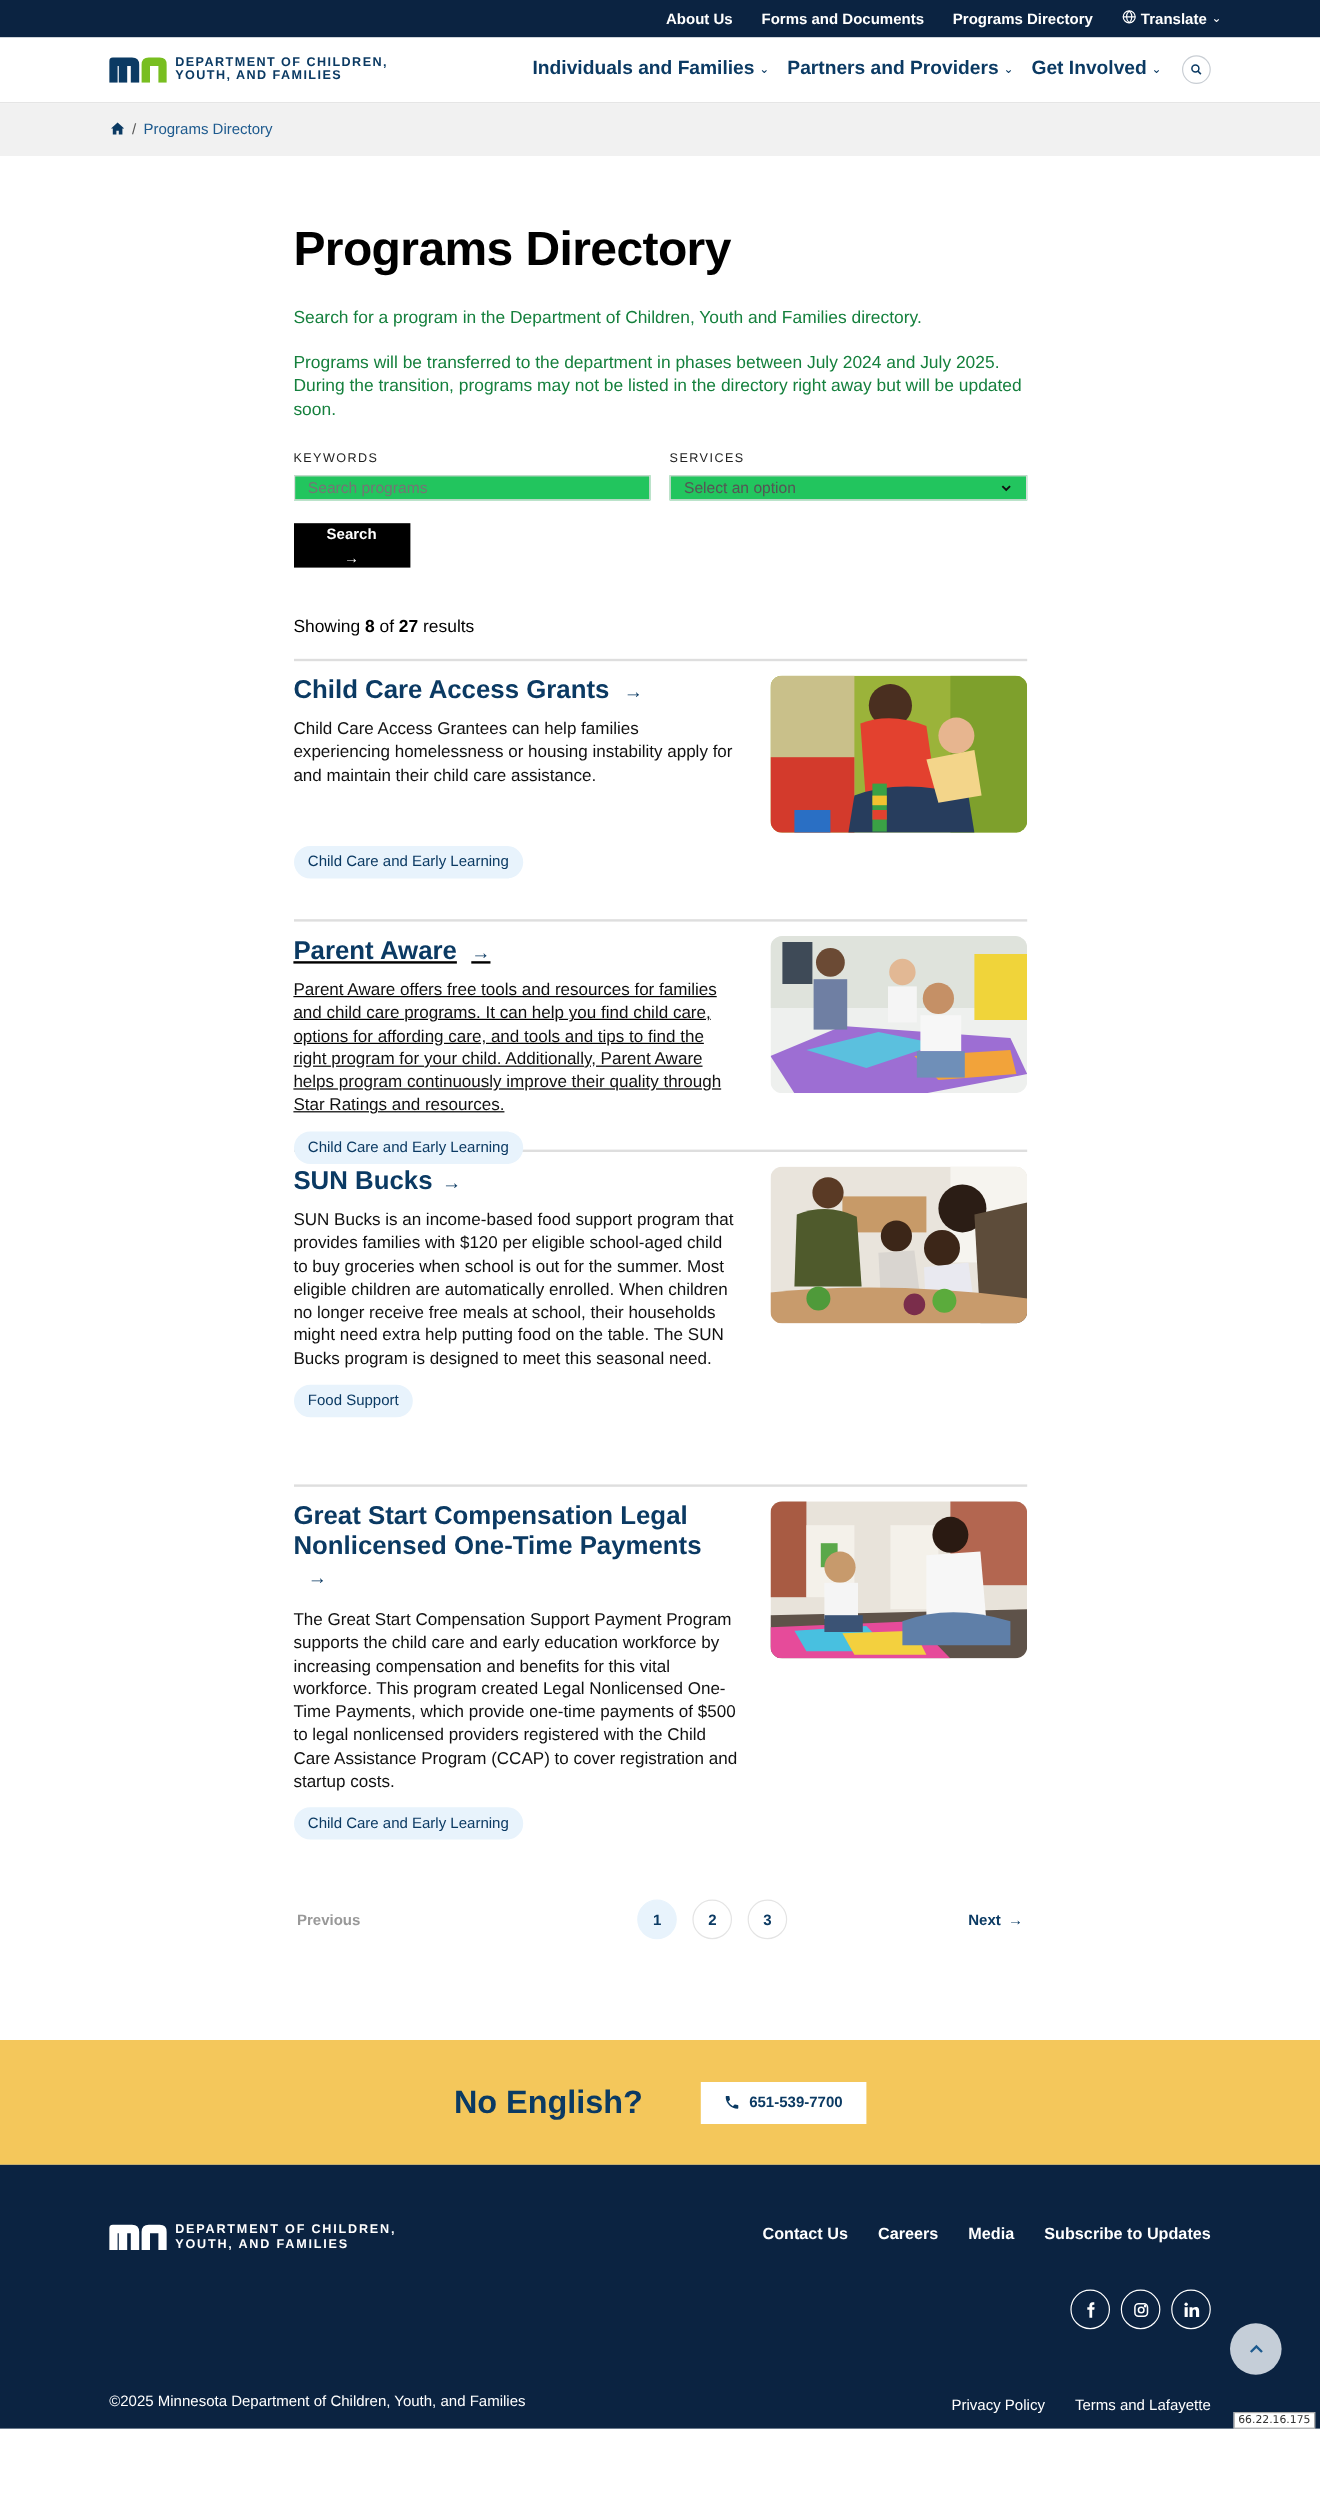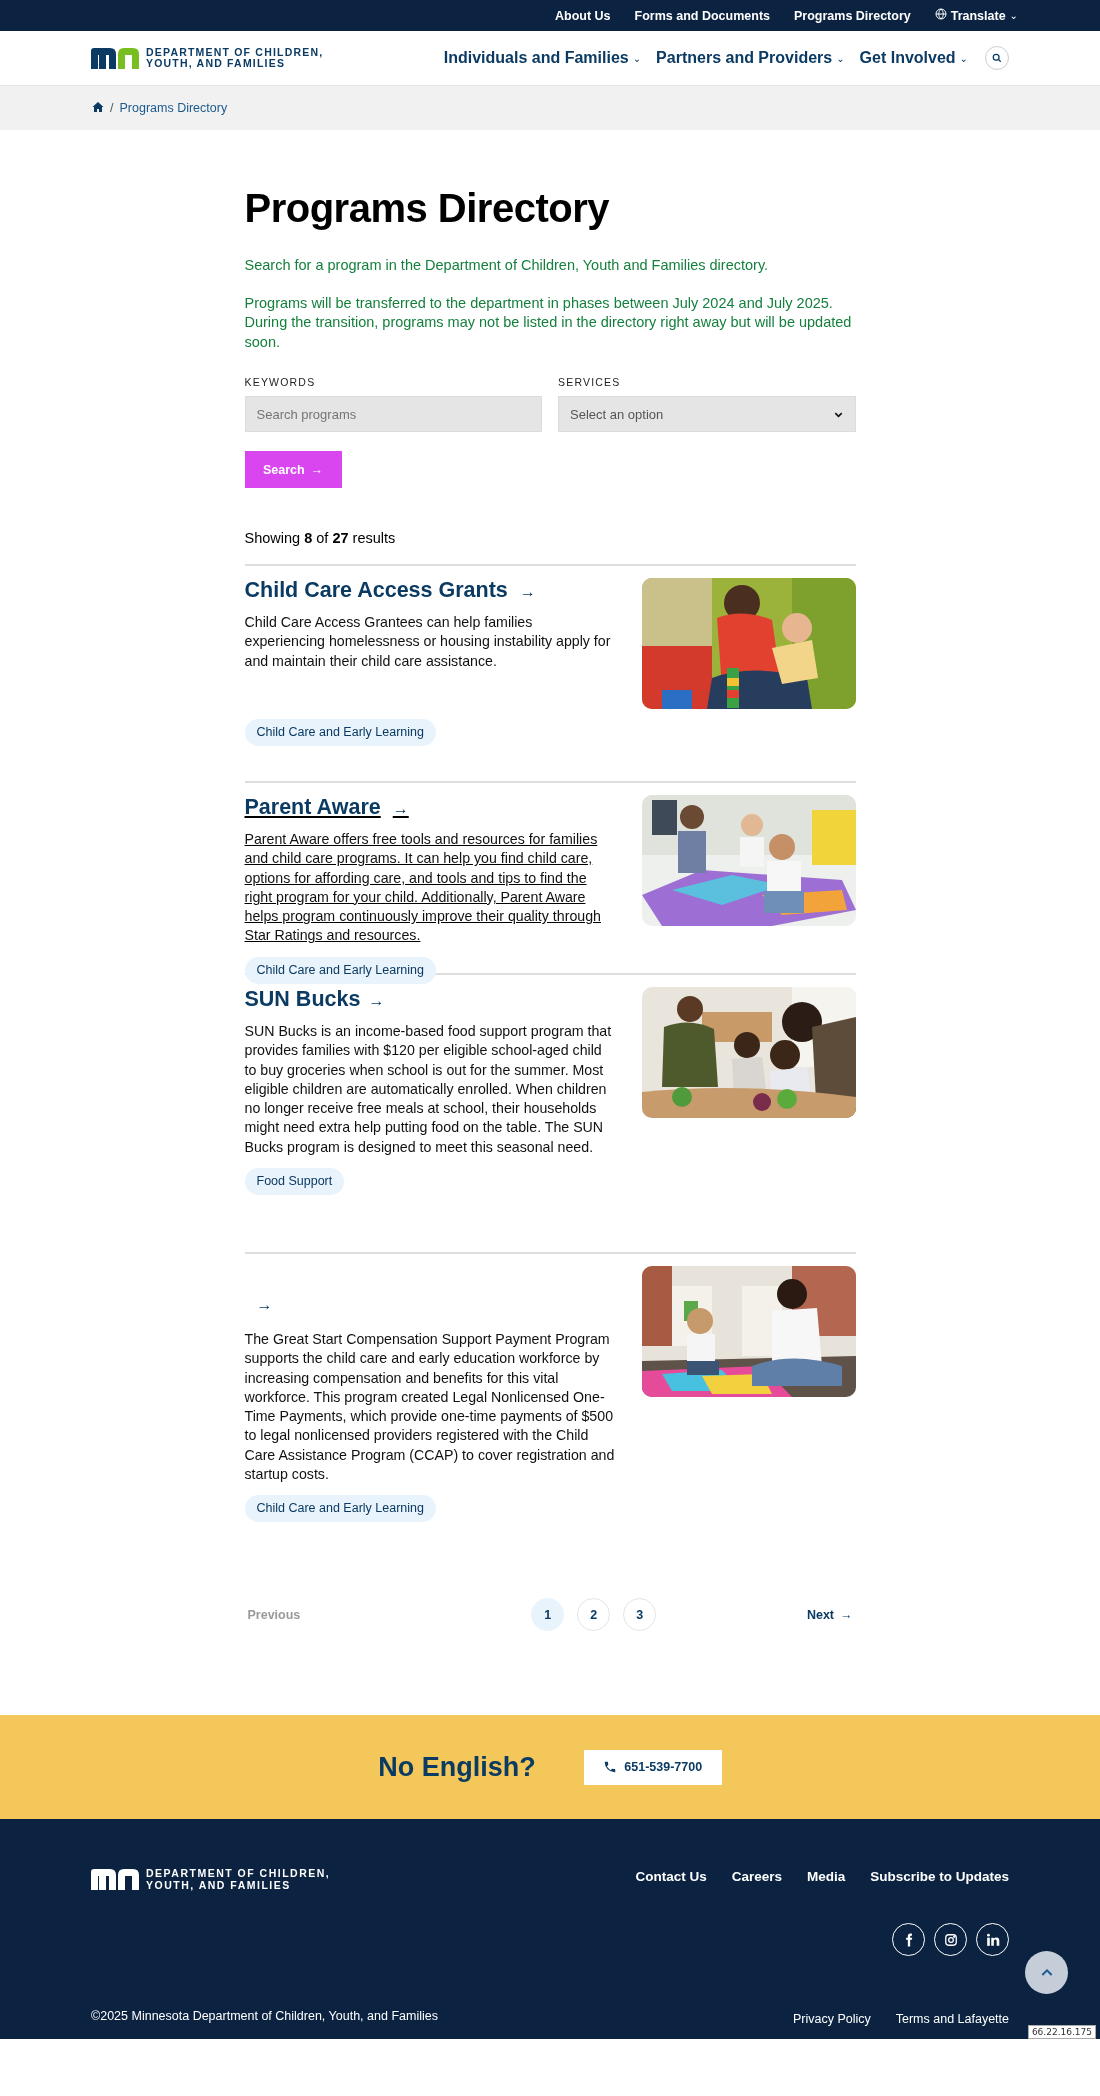--- a/index.html
+++ b/index.html
@@ -26,22 +26,22 @@
   .breadcrumb .sep { color: #555; }
   .breadcrumb a { color: #1d5a8e; text-decoration: none; }
 
   
   .content { width: 611px; margin: 0 auto; padding-top: 56px; }
   h1 { font-size: 40px; font-weight: bold; letter-spacing: -0.5px; line-height: 1.1; margin-bottom: 26px; }
   .intro p { font-size: 14.5px; line-height: 19.5px; color: #15803d; margin-bottom: 18px; }
   .filters { display: flex; gap: 16px; margin-top: 24px; }
   .field { flex: 1; }
   .field label { display: block; font-size: 10.5px; letter-spacing: 1.2px; color: #222; margin-bottom: 8px; }
-  .field input, .field .select { width: 100%; height: 36px; border: 1px solid #dcdcdc; font-family: inherit; font-size: 13px; padding: 0 11px; color: #555; background: #e5e5e5; display: flex; align-items: center; justify-content: space-between; }
-  .search-btn { margin-top: 19px; background: #d946ef; color: #fff; border: none; height: 37px; width: 97px; font-weight: bold; font-size: 12.5px; font-family: inherit; display: flex; align-items: center; justify-content: center; gap: 6px; }
+  .field input, .field .select { width: 100%; height: 21px; border: 1px solid #dcdcdc; font-family: inherit; font-size: 13px; padding: 0 11px; color: #555; background: #22c55e; display: flex; align-items: center; justify-content: space-between; }
+  .search-btn { margin-top: 19px; background: #000000; color: #fff; border: none; height: 37px; width: 97px; font-weight: bold; font-size: 12.5px; font-family: inherit; display: flex; align-items: center; justify-content: center; gap: 6px; flex-direction: column; }
   .results-count { font-size: 14.5px; margin-top: 42px; margin-bottom: 18px; }
   .results-count b { font-weight: bold; }
 
   .program { border-top: 2px solid #dedede; padding-top: 12px; display: flex; justify-content: space-between; }
   .program .text { width: 370px; }
   .program h2 { font-size: 21.5px; font-weight: bold; color: #0b3a63; line-height: 25px; }
   .program h2 .arrow { font-size: 16px; font-weight: normal; margin-left: 12px; color: #0b3a63; }
   .program p { font-size: 14.2px; line-height: 19.3px; color: #111; margin-top: 9px; }
   .tag { display: inline-block; background: #e8f3fc; color: #0b3a63; font-size: 12.5px; padding: 0 12px; height: 27px; line-height: 27px; border-radius: 14px; }
   .thumb { width: 214px; height: 131px; border-radius: 10px; overflow: hidden; flex-shrink: 0; }
@@ -254,21 +254,21 @@
         <circle cx="40" cy="110" r="10" fill="#4f9a3a"></circle>
         <circle cx="120" cy="115" r="9" fill="#7a2d4b"></circle>
         <circle cx="145" cy="112" r="10" fill="#5bab3c"></circle>
       </svg>
     </div>
   </article>
 
   <article class="program" style="height:306px;">
     <div class="text">
       <h2>
-        <br><span class="arrow">→</span>
+        <span>Great Start Compensation Legal Nonlicensed One-Time Payments</span><br><span class="arrow">→</span>
       </h2>
       <p style="margin-top:13px;">The Great Start Compensation Support Payment Program supports the child care and early education workforce by increasing compensation and benefits for this vital workforce. This program created Legal Nonlicensed One-Time Payments, which provide one-time payments of $500 to legal nonlicensed providers registered with the Child Care Assistance Program (CCAP) to cover registration and startup costs.</p>
       <div style="margin-top:11px;"><span class="tag">Child Care and Early Learning</span></div>
     </div>
     <div class="thumb" title="Teacher giving a high five to a toddler">
       <svg width="214" height="131" viewBox="0 0 214 131">
         <rect width="214" height="131" fill="#e8e3da"></rect>
         <rect x="0" y="0" width="30" height="80" fill="#a85b43"></rect>
         <rect x="150" y="0" width="64" height="70" fill="#b36650"></rect>
         <rect x="30" y="20" width="40" height="60" fill="#f4f1ea"></rect>

